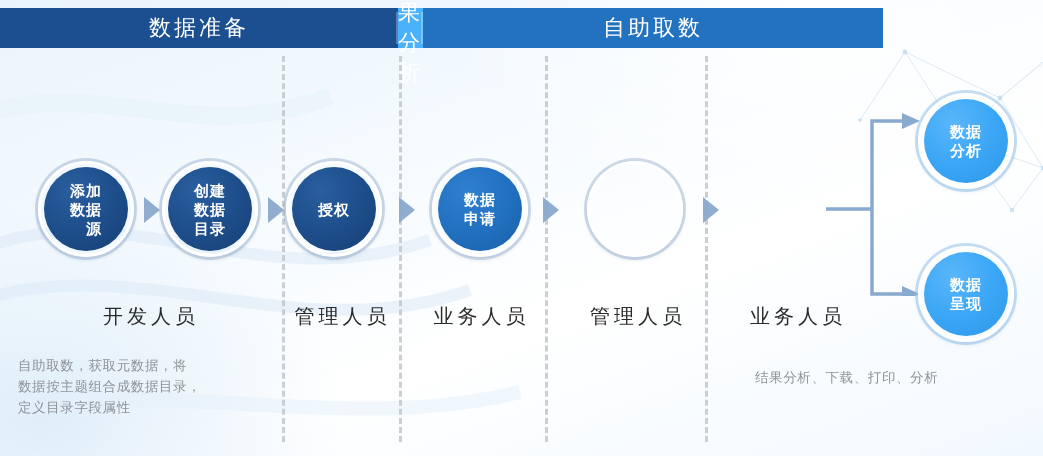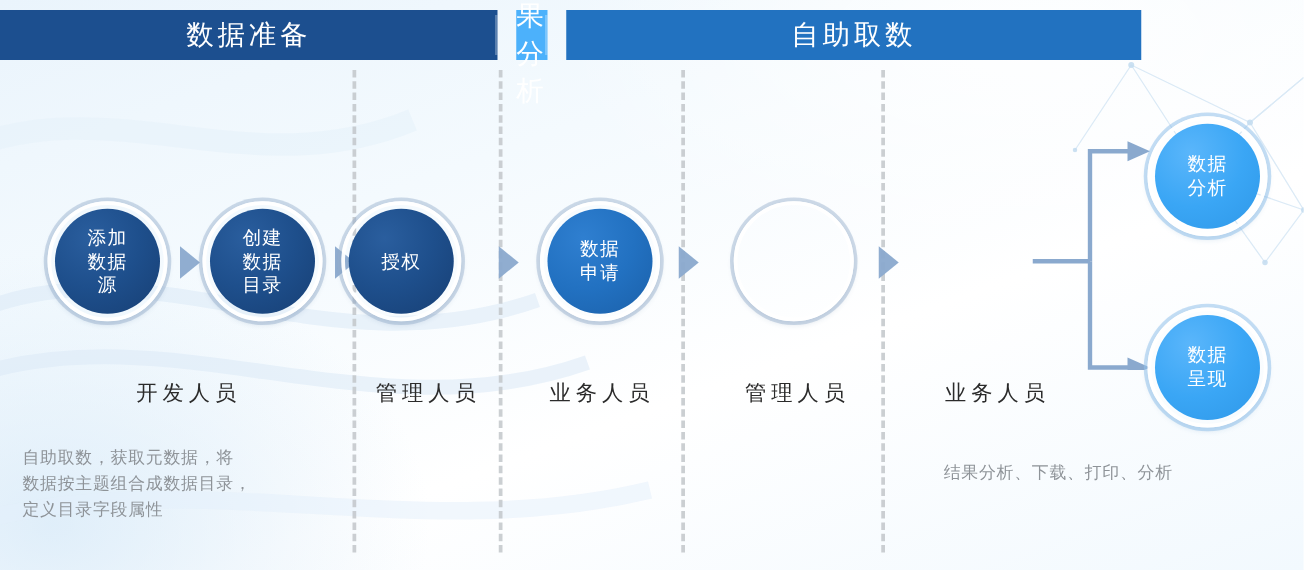--- a/index.html
+++ b/index.html
@@ -13,21 +13,21 @@
     background:
       radial-gradient(ellipse 520px 260px at 78% 8%, rgba(255,255,255,.85) 0%, rgba(255,255,255,0) 70%),
       radial-gradient(ellipse 420px 300px at 4% 92%, rgba(214,233,248,.75) 0%, rgba(255,255,255,0) 72%),
       linear-gradient(160deg,#eaf4fc 0%,#f4fafe 32%,#ffffff 62%,#f2f9fe 100%);
     overflow:hidden;
   }
   
   .texture{position:absolute;inset:0;pointer-events:none;}
 
   
-  .bands{position:absolute;left:0;top:8px;width:841px;height:40px;display:flex;gap:15px;}
+  .bands{position:absolute;left:0;top:8px;width:841px;height:40px;display:flex;}
   .band{
     height:40px;display:flex;align-items:center;justify-content:center;
     color:#ffffff;font-size:22px;letter-spacing:3px;font-weight:400;
     position:relative;
   }
   .band::after{
     content:"";position:absolute;right:0;top:4px;bottom:4px;width:2px;
     background:rgba(255,255,255,.28);
   }
   .band:last-child::after{display:none;}
@@ -48,42 +48,42 @@
     border:3px solid rgba(255,255,255,.95);
     box-shadow:0 0 0 3px rgba(150,175,205,.45), 0 2px 5px rgba(40,80,130,.20);
     box-sizing:border-box;
   }
   .node .disc{
     position:absolute;inset:6px;border-radius:50%;
     display:flex;align-items:center;justify-content:center;
     box-sizing:border-box;
   }
   .node .lbl{
-    color:#ffffff;font-size:15px;line-height:19px;text-align:center;
-    letter-spacing:1px;white-space:pre-line;
+    color:#ffffff;font-size:15px;line-height:19px;text-align:right;
+    letter-spacing:1px;white-space:pre-line;font-weight:bold;
   }
   .navy  .disc{background:radial-gradient(circle at 34% 28%,#2a5e9e 0%,#1e4f8c 48%,#173f74 100%);}
   .blue  .disc{background:radial-gradient(circle at 34% 28%,#2f7fd0 0%,#2271c1 50%,#1b60a9 100%);}
   .light .disc{background:radial-gradient(circle at 34% 28%,#5ab6fb 0%,#3aa6f5 52%,#2f98e8 100%);}
   .light .ring{box-shadow:0 0 0 3px rgba(150,195,235,.55), 0 2px 5px rgba(40,110,170,.20);}
 
   
   .arrow{
     position:absolute;width:0;height:0;
     border-top:13px solid transparent;border-bottom:13px solid transparent;
     border-left:16px solid #8aa9ce;opacity:.95;
   }
 
   
   .branch{position:absolute;left:826px;top:96px;width:110px;height:200px;}
 
   
   .role{
     position:absolute;text-align:center;color:#2b2b2b;
-    font-size:17px;letter-spacing:4px;white-space:nowrap;
+    font-size:20px;letter-spacing:4px;white-space:nowrap;
   }
 
   
   .desc{
     position:absolute;color:#8e9398;font-size:13.5px;line-height:21px;
     letter-spacing:.6px;white-space:pre-line;
   }
 </style>
 </head>
 <body>
@@ -165,21 +165,21 @@
     <div class="ring"></div>
     <div class="disc">
       <span class="lbl">创建
 数据
 目录</span>
     </div>
   </div>
 
   <div class="arrow" style="left:268px;top:197px"></div>
 
-  <div class="node navy" style="left:273px;top:161px">
+  <div class="node navy" style="left:286px;top:161px">
     <div class="ring"></div>
     <div class="disc">
       <span class="lbl">授权</span>
     </div>
   </div>
 
   <div class="arrow" style="left:399px;top:197px"></div>
 
   <div class="node blue" style="left:432px;top:161px">
     <div class="ring"></div>

